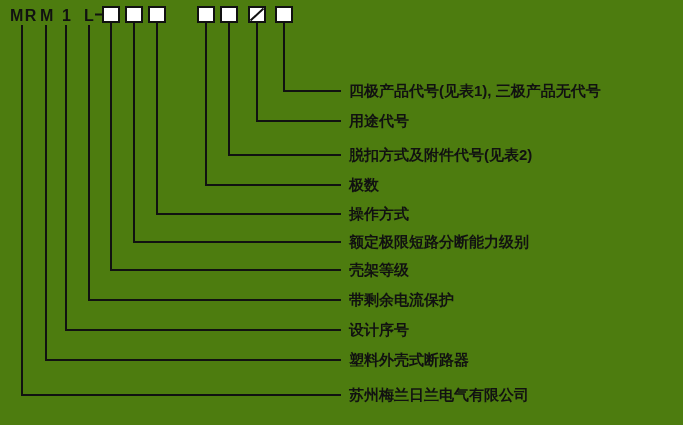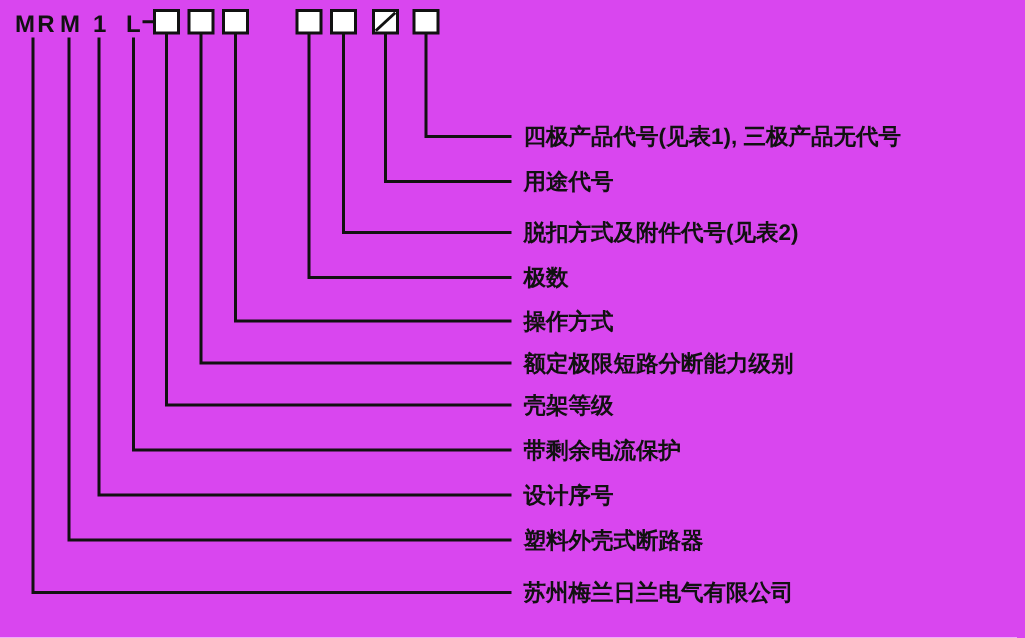--- a/index.html
+++ b/index.html
@@ -4,21 +4,21 @@
 <style>
   html, body {
     margin: 0;
     padding: 0;
     background: #ffffff;
   }
   .stage {
     position: relative;
     width: 683px;
     height: 425px;
-    background: #d946ef;
+    background: #4d7c0f;
     font-family: "Liberation Sans", "DejaVu Sans", sans-serif;
     overflow: hidden;
   }
   svg {
     display: block;
   }
   .code-text {
     font-family: "Liberation Sans", "DejaVu Sans", sans-serif;
     font-weight: bold;
     font-size: 16px;

